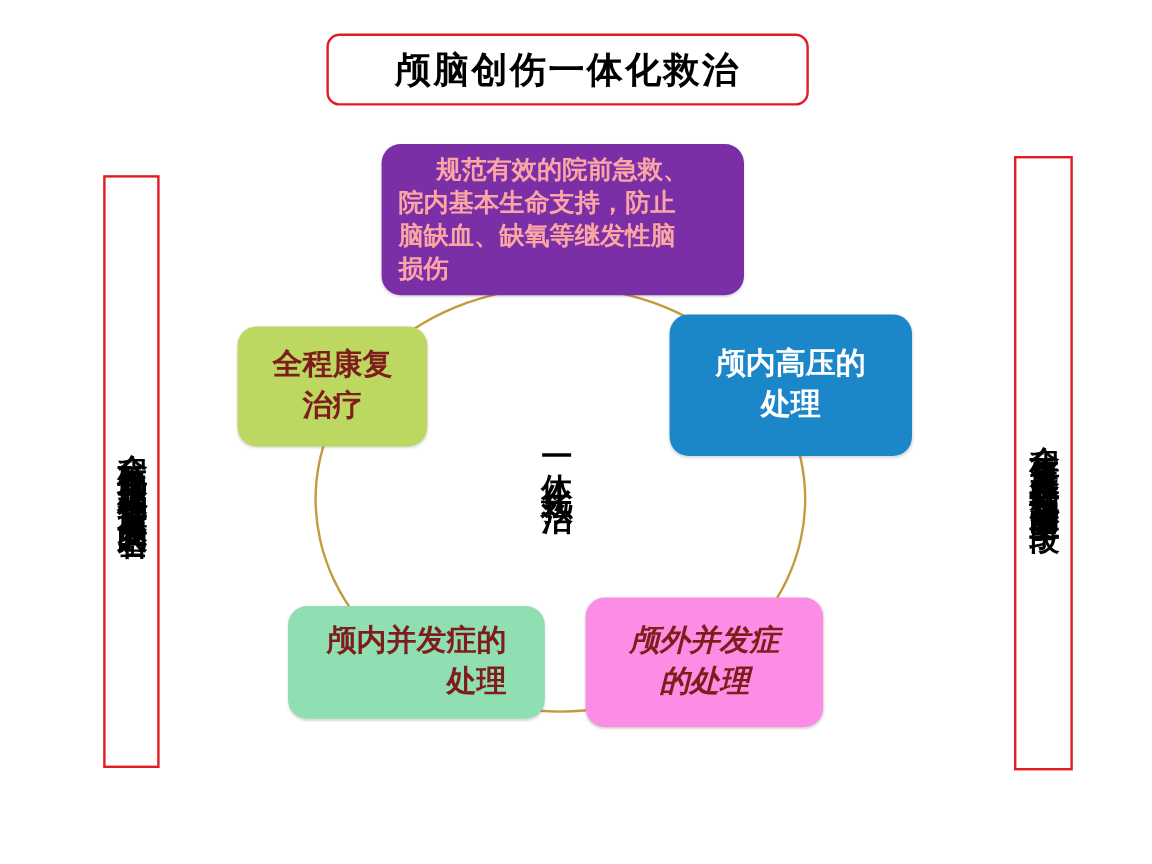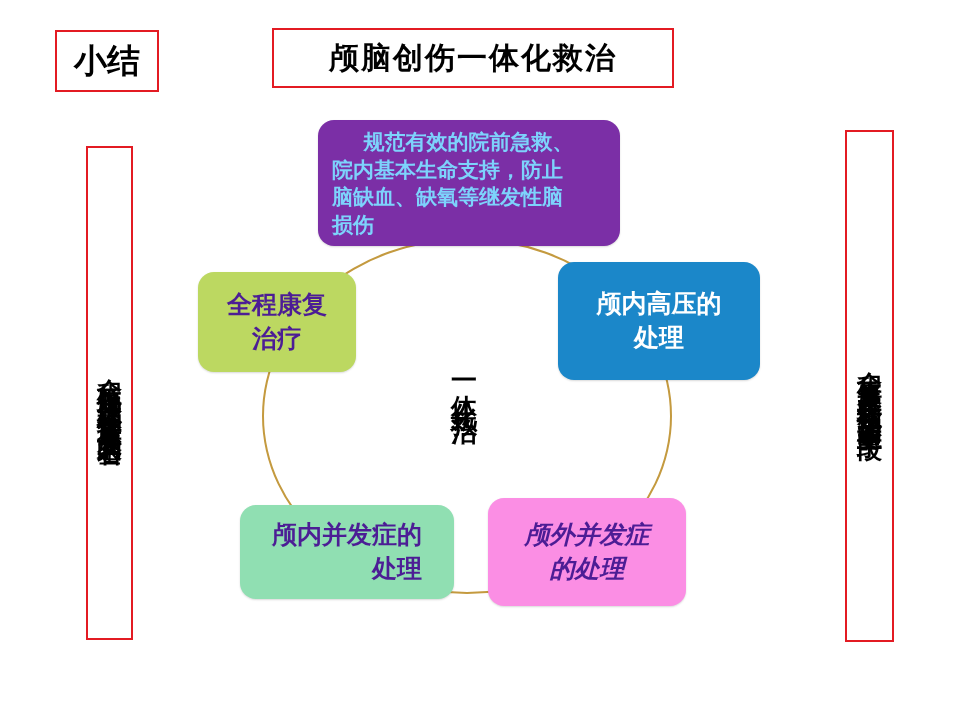--- a/index.html
+++ b/index.html
@@ -12,21 +12,21 @@
   }
   .red-box{
     position:absolute;
     border:2px solid #e31b23;
     background:#ffffff;
     box-sizing:border-box;
     display:flex;align-items:center;justify-content:center;
     color:#000;
   }
   .summary-box{left:55px;top:30px;width:104px;height:62px;font-size:33px;font-weight:bold;}
-  .title-box{left:272px;top:28px;width:402px;height:60px;font-size:30px;font-weight:bold;letter-spacing:2px;}
+  .title-box{left:272px;top:28px;width:402px;height:60px;font-size:30px;font-weight:bold;letter-spacing:2px;border-radius:11px;}
   .v-side{
     writing-mode:vertical-rl;
     text-orientation:upright;
     font-weight:bold;
     letter-spacing:4px;
     line-height:1.0;
   }
   .left-side{left:86px;top:146px;width:47px;height:494px;font-size:25px;}
   .right-side{left:845px;top:130px;width:49px;height:512px;font-size:25px;}
   .cycle-circle{
@@ -45,46 +45,43 @@
     text-orientation:upright;
     font-size:26px;font-weight:bold;color:#000;
     letter-spacing:8px;
   }
   .node{
     position:absolute;
     box-sizing:border-box;
     border-radius:16px;
     display:flex;align-items:center;justify-content:center;
     font-weight:bold;
-    color:#4c1d95;
+    color:#7f1d1d;
     white-space:pre-line;
     text-align:center;
     box-shadow:0 1px 2px rgba(0,0,0,0.15);
   }
   .node-prehospital{
     left:318px;top:120px;width:302px;height:126px;
-    font-size:21px;line-height:1.32;color:#7dd3fc;
+    font-size:21px;line-height:1.32;color:#fca5a5;
     text-align:left;align-items:flex-start;
     padding:8px 12px 24px 14px;
     text-indent:1.5em;
     display:block;
   }
   .node-icp{left:558px;top:262px;width:202px;height:118px;font-size:25px;color:#fff;line-height:1.35;}
   .node-rehab{left:198px;top:272px;width:158px;height:100px;font-size:25px;line-height:1.35;}
   .node-intra{left:240px;top:505px;width:214px;height:94px;font-size:25px;line-height:1.35;}
   .node-extra{left:488px;top:498px;width:198px;height:108px;font-size:25px;line-height:1.35;}
 </style>
 </head>
 <body>
 
 <div class="slide">
 
-  <div class="red-box summary-box">
-    <span>小结</span>
-  </div>
 
   <div class="red-box title-box">
     <span>颅脑创伤一体化救治</span>
   </div>
 
   <div class="red-box v-side left-side">
     <span>全程脑保护是脑神经修复与康复的基石</span>
   </div>
 
   <div class="red-box v-side right-side">

